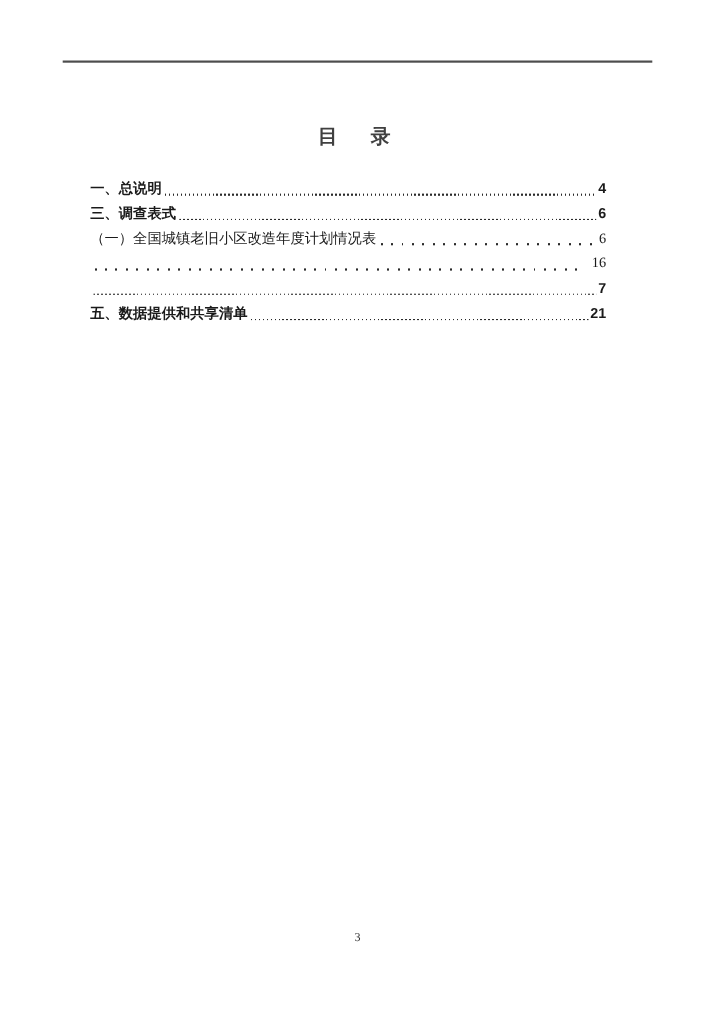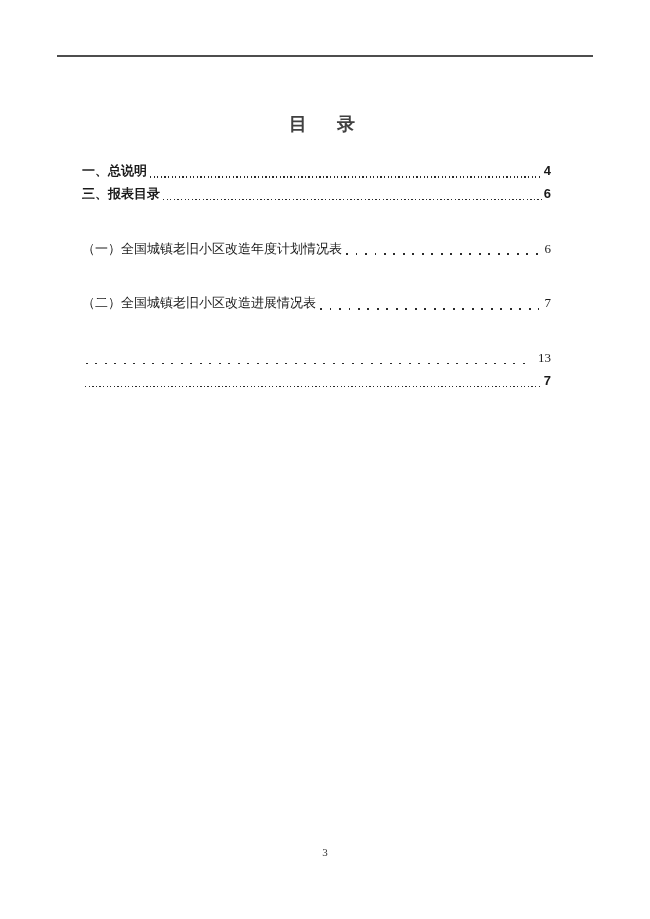--- a/index.html
+++ b/index.html
@@ -49,21 +49,20 @@
   }
   .toc-row.main {
     font-family: "Liberation Sans", sans-serif;
     font-weight: bold;
     font-size: 13px;
   }
   .toc-row.sub {
     font-family: "Liberation Serif", serif;
     font-weight: normal;
     font-size: 13px;
-    margin-top: 32px;
   }
   .toc-label {
     white-space: nowrap;
     line-height: 15px;
   }
   .toc-page {
     white-space: nowrap;
     line-height: 15px;
   }
   .toc-leader {
@@ -97,39 +96,39 @@
 <div class="page">
   <div class="header-rule"></div>
   <h1 class="toc-title">目　录</h1>
   <nav class="toc">
       <div class="toc-row main">
         <span class="toc-label">一、总说明</span>
         <span class="toc-leader"></span>
         <span class="toc-page">4</span>
       </div>
       <div class="toc-row main">
-        <span class="toc-label">三、报表目录</span>
+        <span class="toc-label">三、调查表式</span>
         <span class="toc-leader"></span>
         <span class="toc-page">6</span>
       </div>
       <div class="toc-row sub">
         <span class="toc-label">（一）全国城镇老旧小区改造年度计划情况表</span>
         <span class="toc-leader"></span>
         <span class="toc-page">6</span>
       </div>
       <div class="toc-row sub">
-        <span class="toc-label">（二）全国城镇老旧小区改造进展情况表</span>
         <span class="toc-leader"></span>
-        <span class="toc-page">7</span>
-      </div>
-      <div class="toc-row sub">
-        <span class="toc-leader"></span>
-        <span class="toc-page">13</span>
+        <span class="toc-page">16</span>
       </div>
       <div class="toc-row main">
         <span class="toc-leader"></span>
         <span class="toc-page">7</span>
+      </div>
+      <div class="toc-row main">
+        <span class="toc-label">五、数据提供和共享清单</span>
+        <span class="toc-leader"></span>
+        <span class="toc-page">21</span>
       </div>
     </nav>
   <div class="page-footer">
     <span>3</span>
   </div>
 </div>
 
 </body></html>

